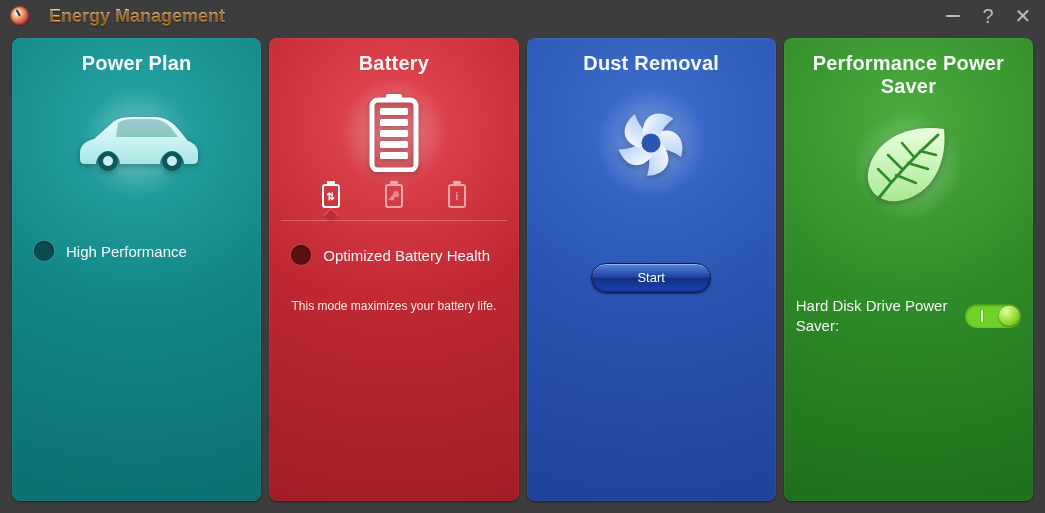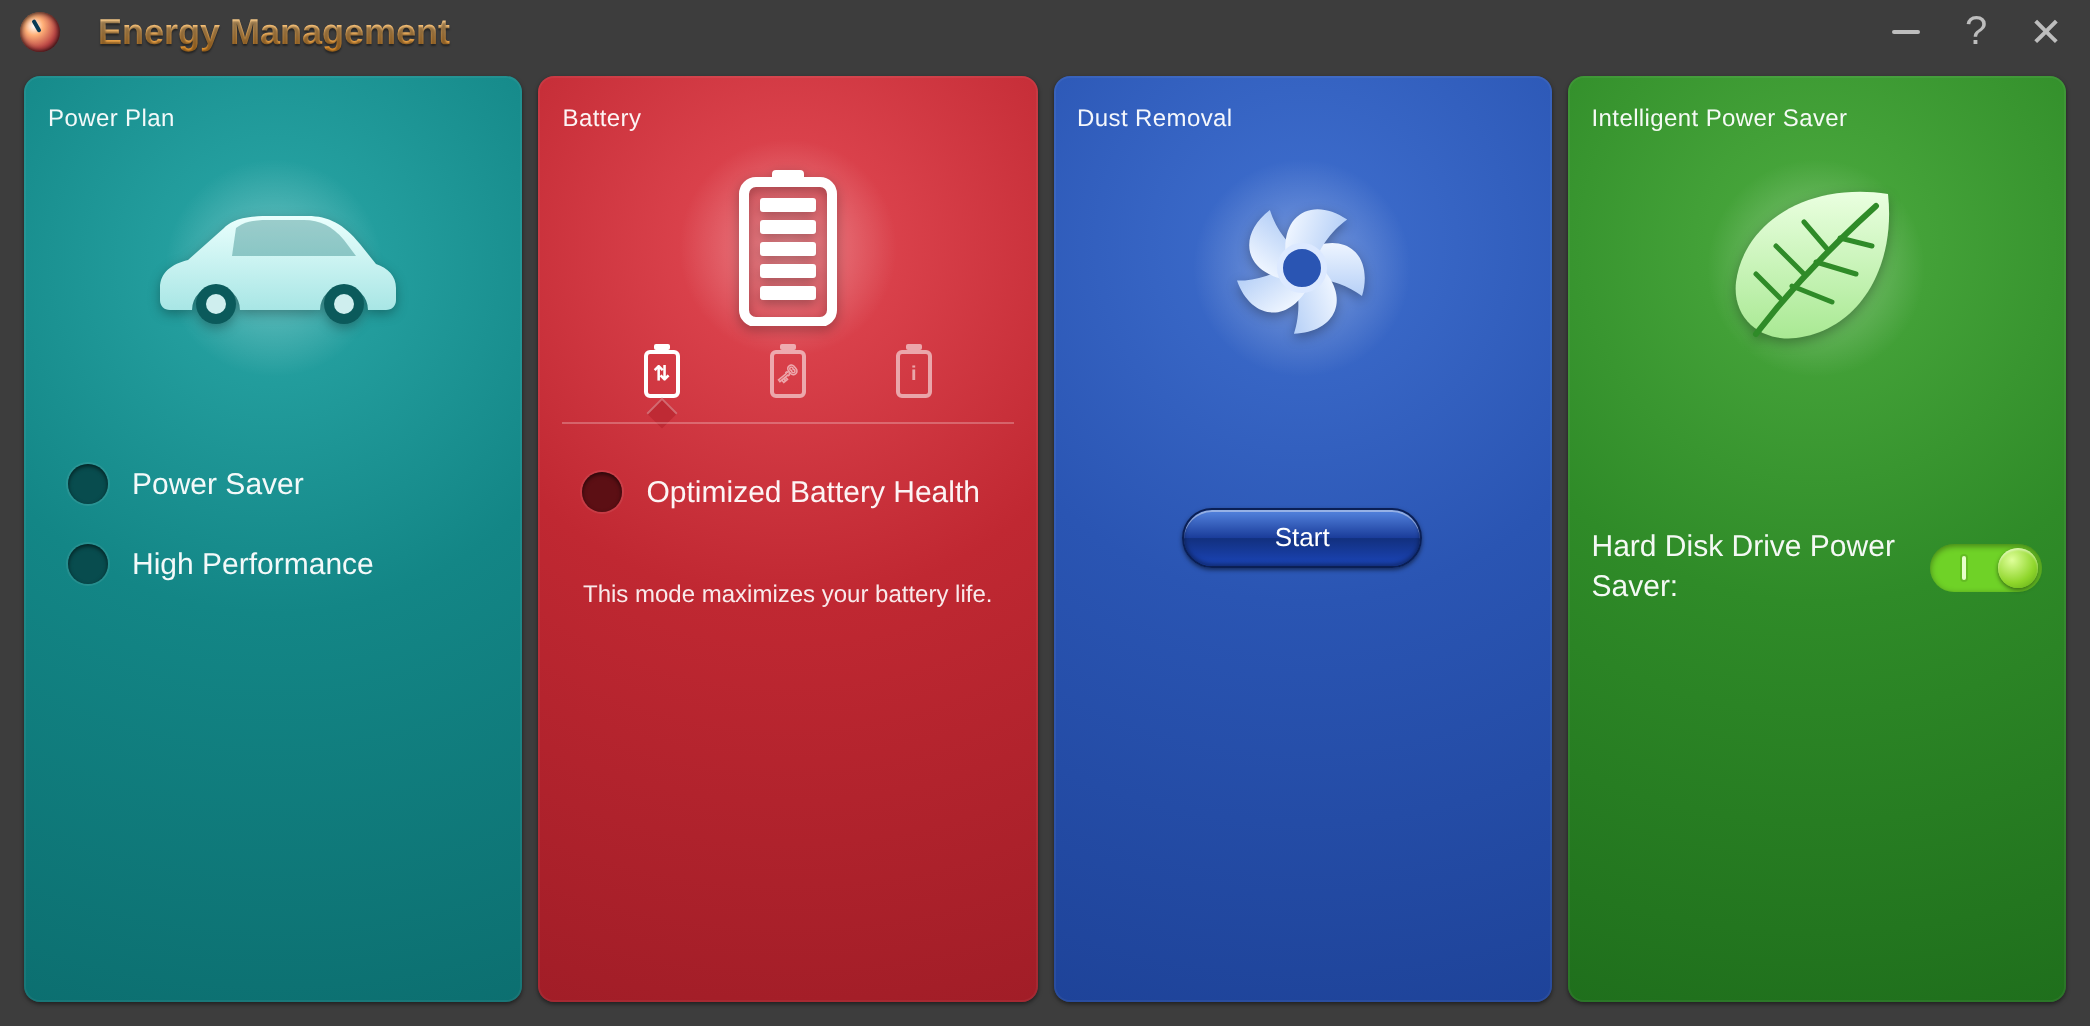--- a/index.html
+++ b/index.html
@@ -62,25 +62,26 @@
   }
   .panel {
     flex:1;
     border-radius: 8px;
     padding: 14px 12px 12px 12px;
     position:relative;
     box-shadow: inset 0 0 0 1px rgba(255,255,255,.05), 0 1px 2px rgba(0,0,0,.5);
     overflow:hidden;
   }
   .panel h2{
-    font-size:12px;
-    font-weight:400;
+    font-size:20px;
+    font-weight:700;
     letter-spacing:.2px;
     color:rgba(255,255,255,.95);
     margin-bottom:8px;
+    text-align:center;
   }
 
   
   .panel.teal  { background: radial-gradient(circle at 50% 20%, #2aa8a8 0%, #138686 45%, #0c6f70 100%); }
   .panel.red   { background: radial-gradient(circle at 50% 18%, #e44b55 0%, #c02832 45%, #a11d27 100%); }
   .panel.blue  { background: radial-gradient(circle at 50% 18%, #3f6fcf 0%, #2a55b3 45%, #1e4399 100%); }
   .panel.green { background: radial-gradient(circle at 50% 18%, #4cab3f 0%, #2f8b28 45%, #1f6f1c 100%); }
 
   
   .hero {
@@ -256,24 +257,20 @@
         <path fill="url(#cg)" d="M8 40 C8 32 14 28 22 26 L40 10 C44 6 50 4 62 4 L82 4 C92 4 100 8 108 18 L116 28 C122 30 126 34 126 40 L126 46 C126 49 124 51 121 51 L112 51 A12 12 0 0 0 88 51 L48 51 A12 12 0 0 0 24 51 L13 51 C10 51 8 49 8 46 Z"></path>
         <circle cx="36" cy="48" r="10" fill="#0b5a5b"></circle>
         <circle cx="36" cy="48" r="5" fill="#cfeeee"></circle>
         <circle cx="100" cy="48" r="10" fill="#0b5a5b"></circle>
         <circle cx="100" cy="48" r="5" fill="#cfeeee"></circle>
         <path fill="#0c6f70" opacity=".35" d="M46 10 C50 7 54 6 62 6 L80 6 C88 6 94 9 100 16 L106 24 L44 24 Z"></path>
       </svg>
     </div>
 
     <div class="radio-list">
-      <div class="radio-row">
-        <div class="radio"></div>
-        <span>Power Saver</span>
-      </div>
       <div class="radio-row">
         <div class="radio"></div>
         <span>High Performance</span>
       </div>
     </div>
   </div>
 
   <div class="panel red">
     <h2>Battery</h2>
     <div class="hero" style="height:100px;">
@@ -340,21 +337,21 @@
           <circle r="11" fill="none" stroke="#dce9ff" stroke-width="3"></circle>
         </g>
       </svg>
     </div>
     <div class="start-wrap">
       <div class="start-btn">Start</div>
     </div>
   </div>
 
   <div class="panel green">
-    <h2>Intelligent Power Saver</h2>
+    <h2>Performance Power Saver</h2>
     <div class="hero">
       <div class="halo"></div>
       <svg class="leaf-svg" width="100" height="90" viewBox="0 0 100 90">
         <defs>
           <linearGradient id="lg" x1="0" y1="0" x2="0" y2="1">
             <stop offset="0" stop-color="#eaffe0"></stop>
             <stop offset="1" stop-color="#a9e993"></stop>
           </linearGradient>
         </defs>
         <path fill="url(#lg)" d="M86 8 C 46 2 14 22 10 52 C 8 70 22 82 40 80 C 72 76 90 44 86 8 Z"></path>

